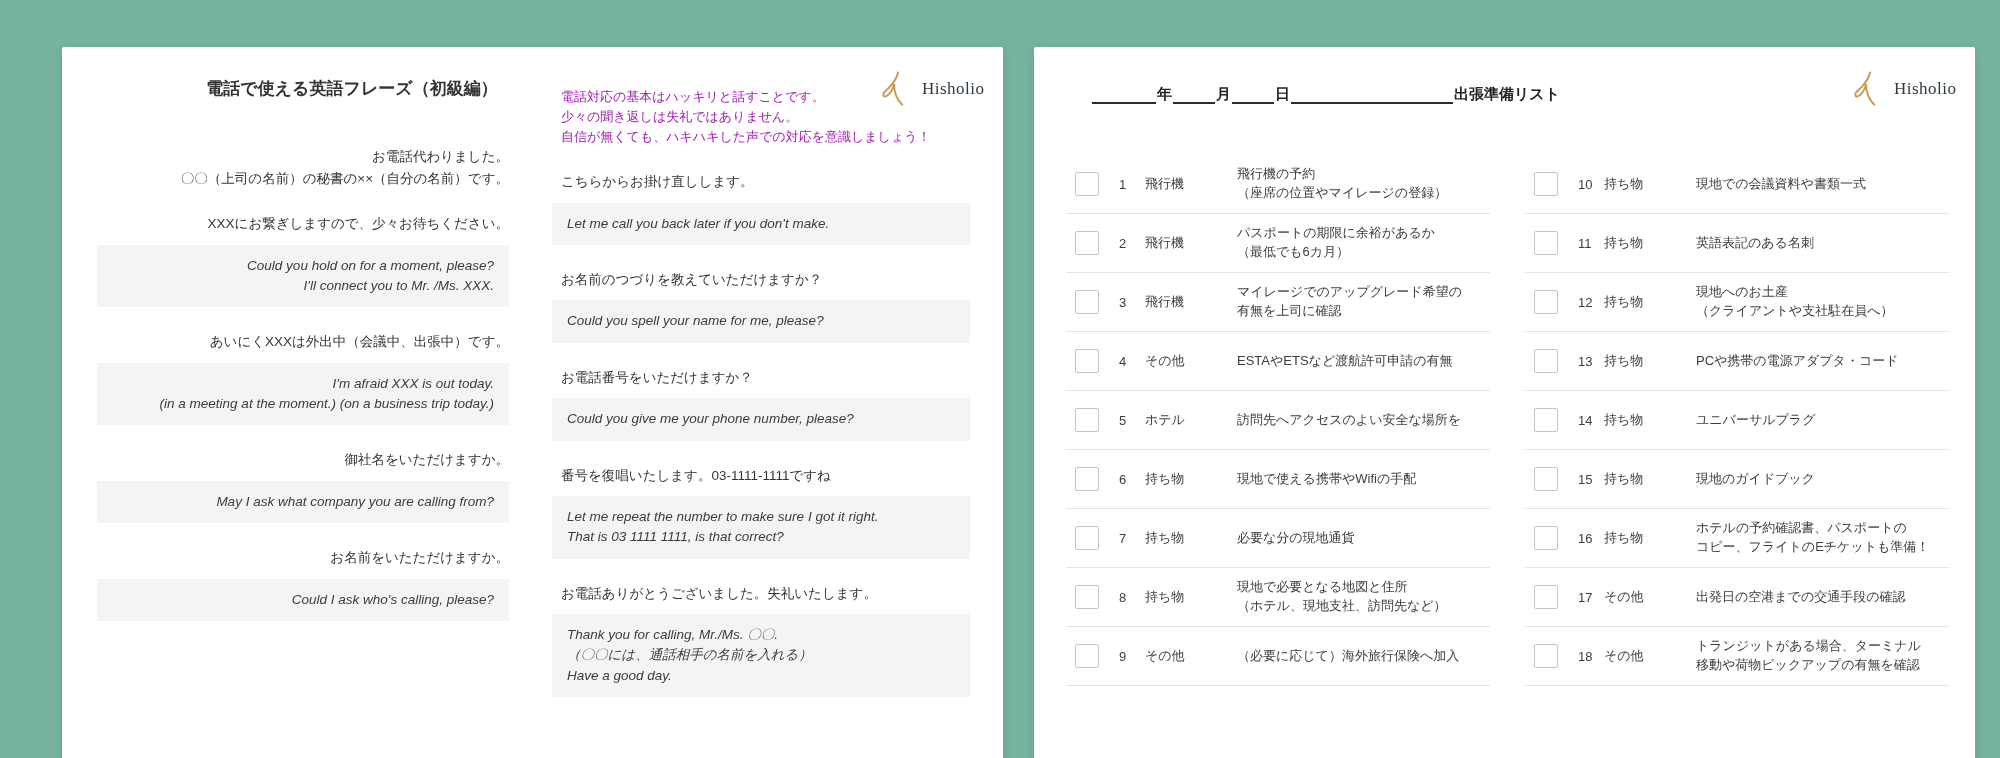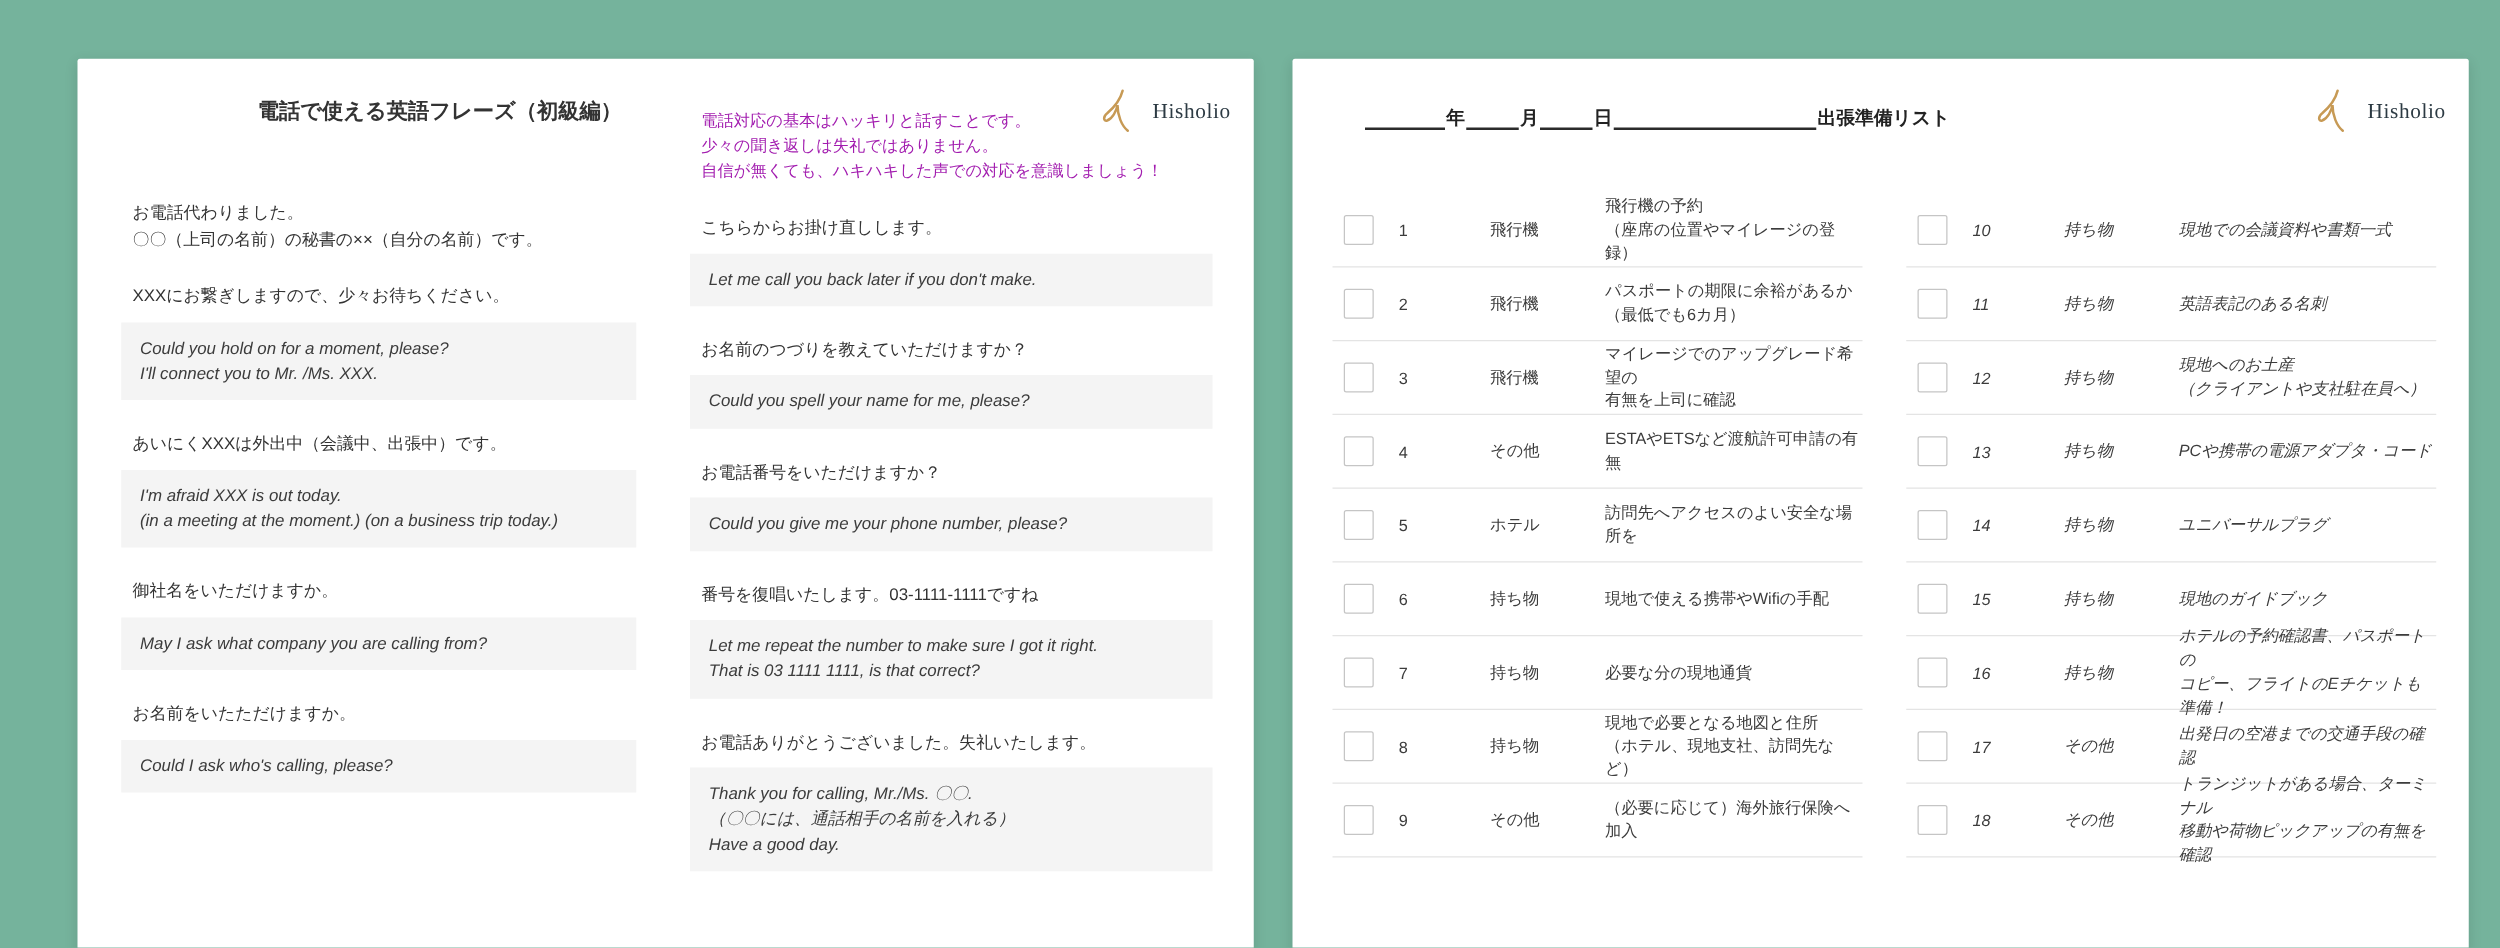--- a/index.html
+++ b/index.html
@@ -28,52 +28,52 @@
   
   .p-title{
     position:absolute;top:30px;left:90px;width:400px;text-align:center;
     font-size:17px;font-weight:bold;color:#333;
   }
   .p-intro{
     position:absolute;top:40px;left:499px;width:430px;
     font-size:13px;line-height:1.55;white-space:pre-line;color:#a21caf;
   }
   .p-col{position:absolute;}
-  #lp-col1{left:35px;top:112px;width:412px;}
+  #lp-col1{left:35px;top:99px;width:412px;text-align:right;}
   #lp-col2{left:490px;top:124px;width:418px;}
   .phrase{margin-bottom:24px;}
   .phrase .jp{
     font-size:13.5px;line-height:1.6;color:#333;
     padding-left:9px;margin-bottom:10px;white-space:pre-line;
   }
   .phrase .en{
     background:#f4f4f4;font-style:italic;font-size:13.5px;line-height:1.5;
     color:#3c3c3c;padding:11px 15px;white-space:pre-line;
   }
 
   
   .c-header{
     position:absolute;top:38px;left:58px;display:flex;align-items:flex-end;
     font-size:15px;font-weight:bold;color:#222;
   }
   .blank{display:inline-block;height:1.05em;border-bottom:2px solid #2b2b2b;}
   .blank.b1{width:64px;} .blank.b2{width:42px;} .blank.b3{width:42px;} .blank.b4{width:162px;}
   .c-header .lbl{margin:0 1px;}
   .c-col{position:absolute;top:108px;width:424px;}
-  #cl-col1{left:32px;} #cl-col2{left:491px;font-style:italic;}
+  #cl-col1{left:32px;} #cl-col2{left:491px;}
   .row{
     display:flex;align-items:center;height:59px;
     border-bottom:1px solid #e4e4e4;box-sizing:border-box;
   }
   .cb{
     width:24px;height:24px;flex:0 0 24px;margin-left:9px;
     background:#fff;border:1px solid #c5c5c5;border-radius:2px;box-sizing:border-box;
   }
   .num{margin-left:20px;width:26px;font-size:13px;color:#3c3c3c;flex:0 0 26px;}
-  .cat{width:92px;flex:0 0 92px;font-size:13px;color:#3c3c3c;margin-left:47px;}
+  .cat{width:92px;flex:0 0 92px;font-size:13px;color:#3c3c3c;}
   .desc{flex:1;font-size:13px;line-height:1.45;color:#3c3c3c;white-space:pre-line;}
 </style>
 </head>
 <body>
 
 <div class="sheet" id="sheet-phrases">
   <div class="p-title">電話で使える英語フレーズ（初級編）</div>
   <div class="p-intro">電話対応の基本はハッキリと話すことです。
 少々の聞き返しは失礼ではありません。
 自信が無くても、ハキハキした声での対応を意識しましょう！</div>

